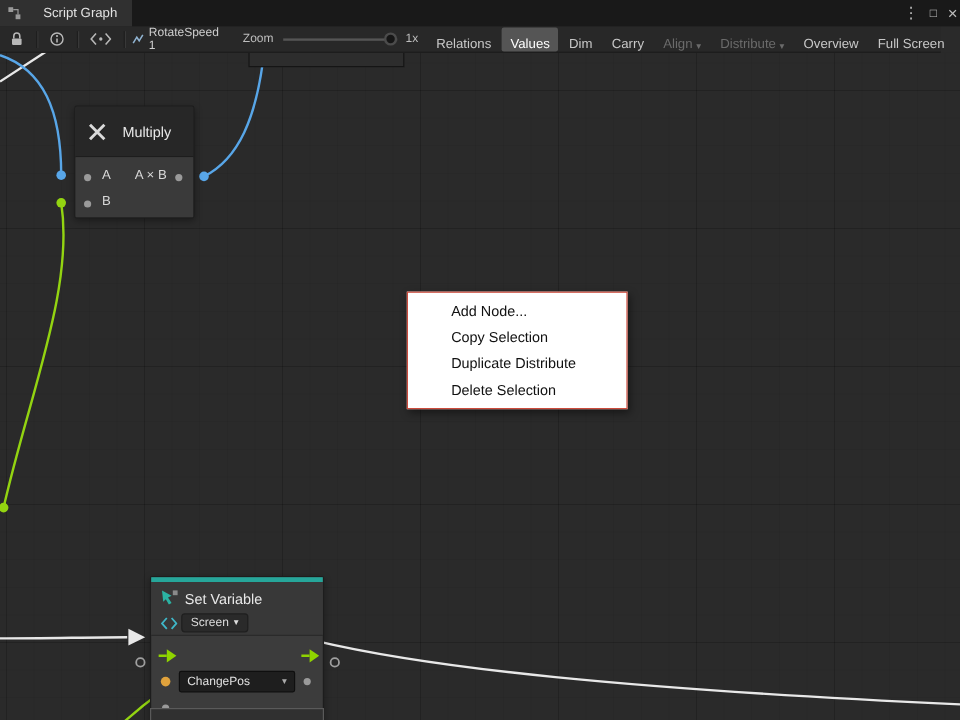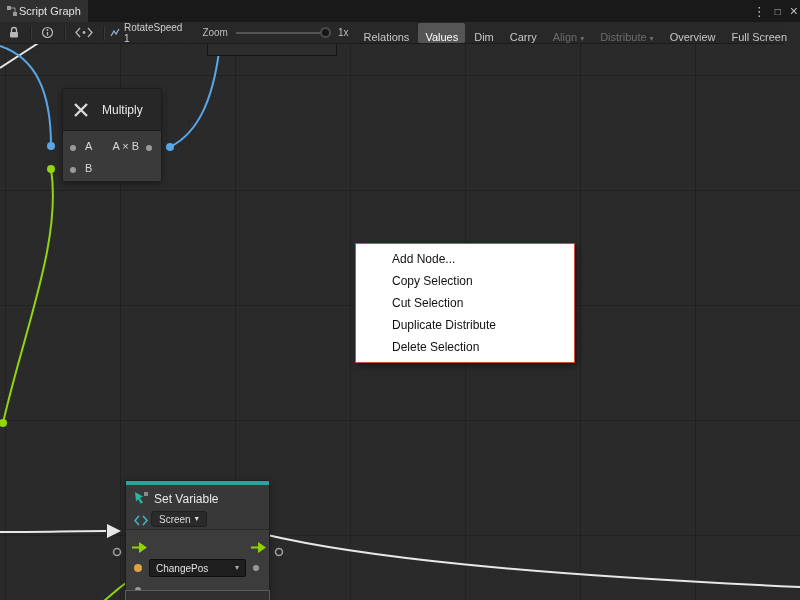--- a/index.html
+++ b/index.html
@@ -6,22 +6,22 @@
     --wire-blue:#58A6E8; --wire-green:#93D411; --wire-white:#E8E8E8;
     --node-header-teal:#26A69A; --menu-border-red:#CC4B3C; --port-orange:#E0A23C;
     --values-active-bg:#555555;
   }
   *{box-sizing:border-box; margin:0; padding:0;}
   body{font-family:"Liberation Sans","DejaVu Sans",sans-serif; background:#000;}
   #app{position:relative; width:800px; height:600px; overflow:hidden; background:#2A2A2A;}
 
   
   .titlebar{position:absolute; left:0; top:0; width:800px; height:22px; background:#191919; z-index:40;}
-  .tab{position:absolute; left:0; top:0; height:22px; width:88px; background:#303030;
-       display:flex; align-items:center; gap:1px; padding-left:6px;}
+  .tab{position:absolute; left:0; top:0; height:22px; width:110px; background:#303030;
+       display:flex; align-items:center; gap:18px; padding-left:6px;}
   .tab-label{font-size:11px; color:#E2E2E2;}
   .win-controls{position:absolute; right:2px; top:0; height:22px; display:flex; align-items:center; gap:9px; color:#BDBDBD;}
   .win-controls span{cursor:default;}
   .wc-menu{font-size:13px;} .wc-max{font-size:10px;} .wc-close{font-size:14px;}
 
   
   .toolbar{position:absolute; left:0; top:22px; width:784px; height:22px; background:#282828;
            border-bottom:1px solid #1C1C1C; z-index:39; display:flex; align-items:center;}
   .tb-left{display:flex; align-items:center; gap:10px; padding-left:8px;}
   .tb-sep{width:1px; height:14px; background:#1E1E1E; box-shadow:1px 0 0 #383838;}
@@ -90,21 +90,21 @@
   .sv-rdot{position:absolute; left:127px; top:35px; width:6px; height:6px; border-radius:50%; background:#9A9A9A;}
   .sv-bdot{position:absolute; left:9px; top:57px; width:6px; height:6px; border-radius:50%; background:#9A9A9A;}
 
   
   .node-top-cut{position:absolute; left:207px; top:42px; width:130px; height:14px; background:#2D2D2D;
                 border:1px solid #151515; z-index:12;}
   .node-bottom-cut{position:absolute; left:125px; top:590px; width:145px; height:12px; background:#303030;
                    border:1px solid #5A5A5A; z-index:12;}
 
   
-  .context-menu{position:absolute; left:355px; top:243px; width:220px; background:#FFFFFF;
+  .context-menu{position:absolute; left:339px; top:243px; width:184px; background:#FFFFFF;
                 border:1px solid var(--menu-border-red); z-index:30; padding:4px 0;
                 box-shadow:2px 3px 7px rgba(0,0,0,.45);}
   .cm-item{height:22px; line-height:22px; padding-left:36px; font-size:12px; color:#111111; cursor:default;}
 </style>
 </head>
 <body>
 
 <div id="app">
 
   <div class="canvas"></div>
@@ -188,21 +188,20 @@
       <span class="sv-bdot"></span>
     </div>
   </div>
 
   <div class="node-top-cut"></div>
   <div class="node-bottom-cut"></div>
 
   <div class="context-menu">
     <div class="cm-item">Add Node...</div>
     <div class="cm-item">Copy Selection</div>
-    <div class="cm-item">Cut Selection</div>
     <div class="cm-item">Duplicate Distribute</div>
     <div class="cm-item">Delete Selection</div>
   </div>
 
   <div class="toolbar">
     <div class="tb-left">
       <span class="tb-icon">
         <svg width="12" height="13">
             <path d="M3.5 6 V4 a2.5 2.5 0 0 1 5 0 V6" stroke="#B8B8B8" stroke-width="1.3" fill="none"></path>
             <rect x="2" y="6" width="8" height="5.5" rx="1" fill="#B8B8B8"></rect>

